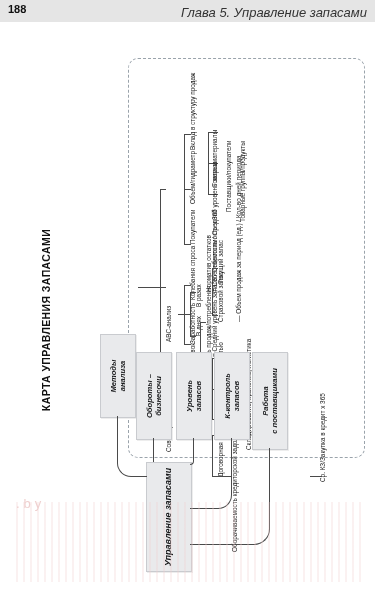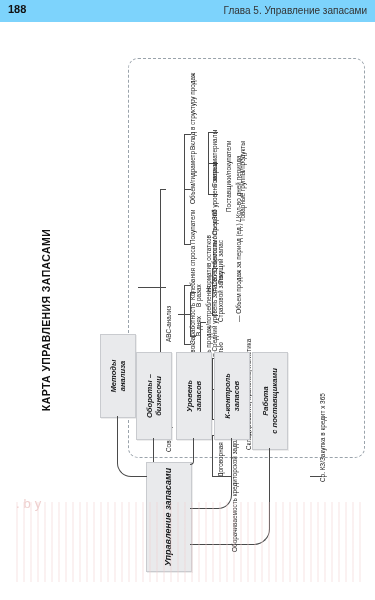--- a/index.html
+++ b/index.html
@@ -7,29 +7,29 @@
     width:375px;height:600px;
     background:#ffffff;
     font-family:"Liberation Sans", sans-serif;
     overflow:hidden;
     position:relative;
   }
   
   #page-header{
     position:absolute;left:0;top:0;width:375px;height:22px;
     border-bottom:1px solid #d8d8d8;
-    background:#7dd3fc;
+    background:#e5e5e5;
   }
   #page-num{
     position:absolute;left:8px;top:3px;
     font-size:11px;font-weight:bold;color:#111;
   }
   #header-title{
     position:absolute;right:8px;top:5px;
-    font-size:10px;color:#333;
+    font-size:13px;color:#333;font-style:italic;
   }
   
   #sheet{
     position:absolute;left:0;top:22px;width:375px;height:578px;
     background:#fff;
     overflow:hidden;
   }
   
   #vtitle{
     position:absolute;

